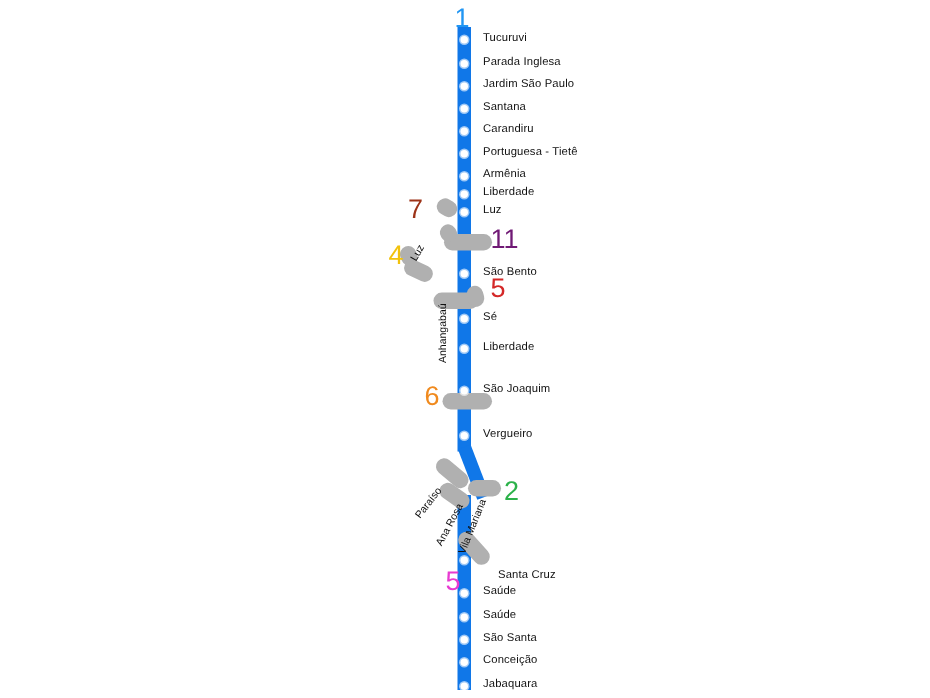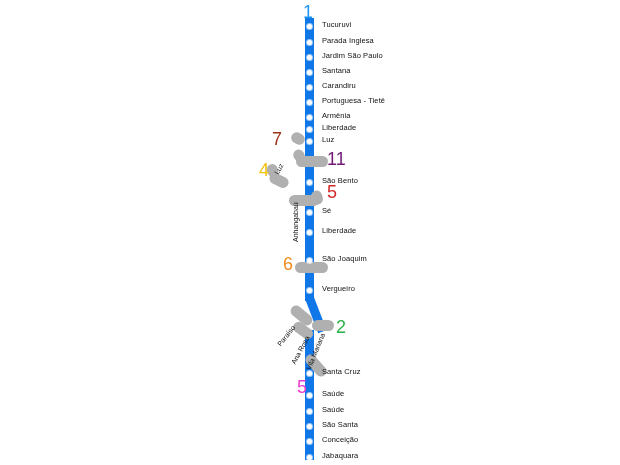--- a/index.html
+++ b/index.html
@@ -138,21 +138,21 @@
       <div class="stn-label" style="top: 176px;">São Bento</div>
       <div class="stn-dot" style="top: 210px; background: rgb(255, 255, 255);"></div>
       <div class="stn-label" style="top: 206px;">Sé</div>
       <div class="stn-dot" style="top: 230px; background: rgb(255, 255, 255);"></div>
       <div class="stn-label" style="top: 226px;">Liberdade</div>
       <div class="stn-dot" style="top: 258px; background: rgb(255, 255, 255);"></div>
       <div class="stn-label" style="top: 254px;">São Joaquim</div>
       <div class="stn-dot" style="top: 288px; background: rgb(255, 255, 255);"></div>
       <div class="stn-label" style="top: 284px;">Vergueiro</div>
       <div class="stn-dot" style="top: 371px; background: rgb(255, 255, 255);"></div>
-      <div class="stn-label" style="top: 367px;">Santa Cruz</div>
+      <div class="stn-label" style="top: 378px; margin-left: 10px;">Santa Cruz</div>
       <div class="stn-dot" style="top: 393px; background: rgb(255, 255, 255);"></div>
       <div class="stn-label" style="top: 389px;">Saúde</div>
       <div class="stn-dot" style="top: 409px; background: rgb(255, 255, 255);"></div>
       <div class="stn-label" style="top: 405px;">Saúde</div>
       <div class="stn-dot" style="top: 424px; background: rgb(255, 255, 255);"></div>
       <div class="stn-label" style="top: 420px;">São Santa</div>
       <div class="stn-dot" style="top: 439px; background: rgb(255, 255, 255);"></div>
       <div class="stn-label" style="top: 435px;">Conceição</div>
       <div class="stn-dot" style="top: 455px; background: rgb(255, 255, 255);"></div>
       <div class="stn-label" style="top: 451px;">Jabaquara</div>

